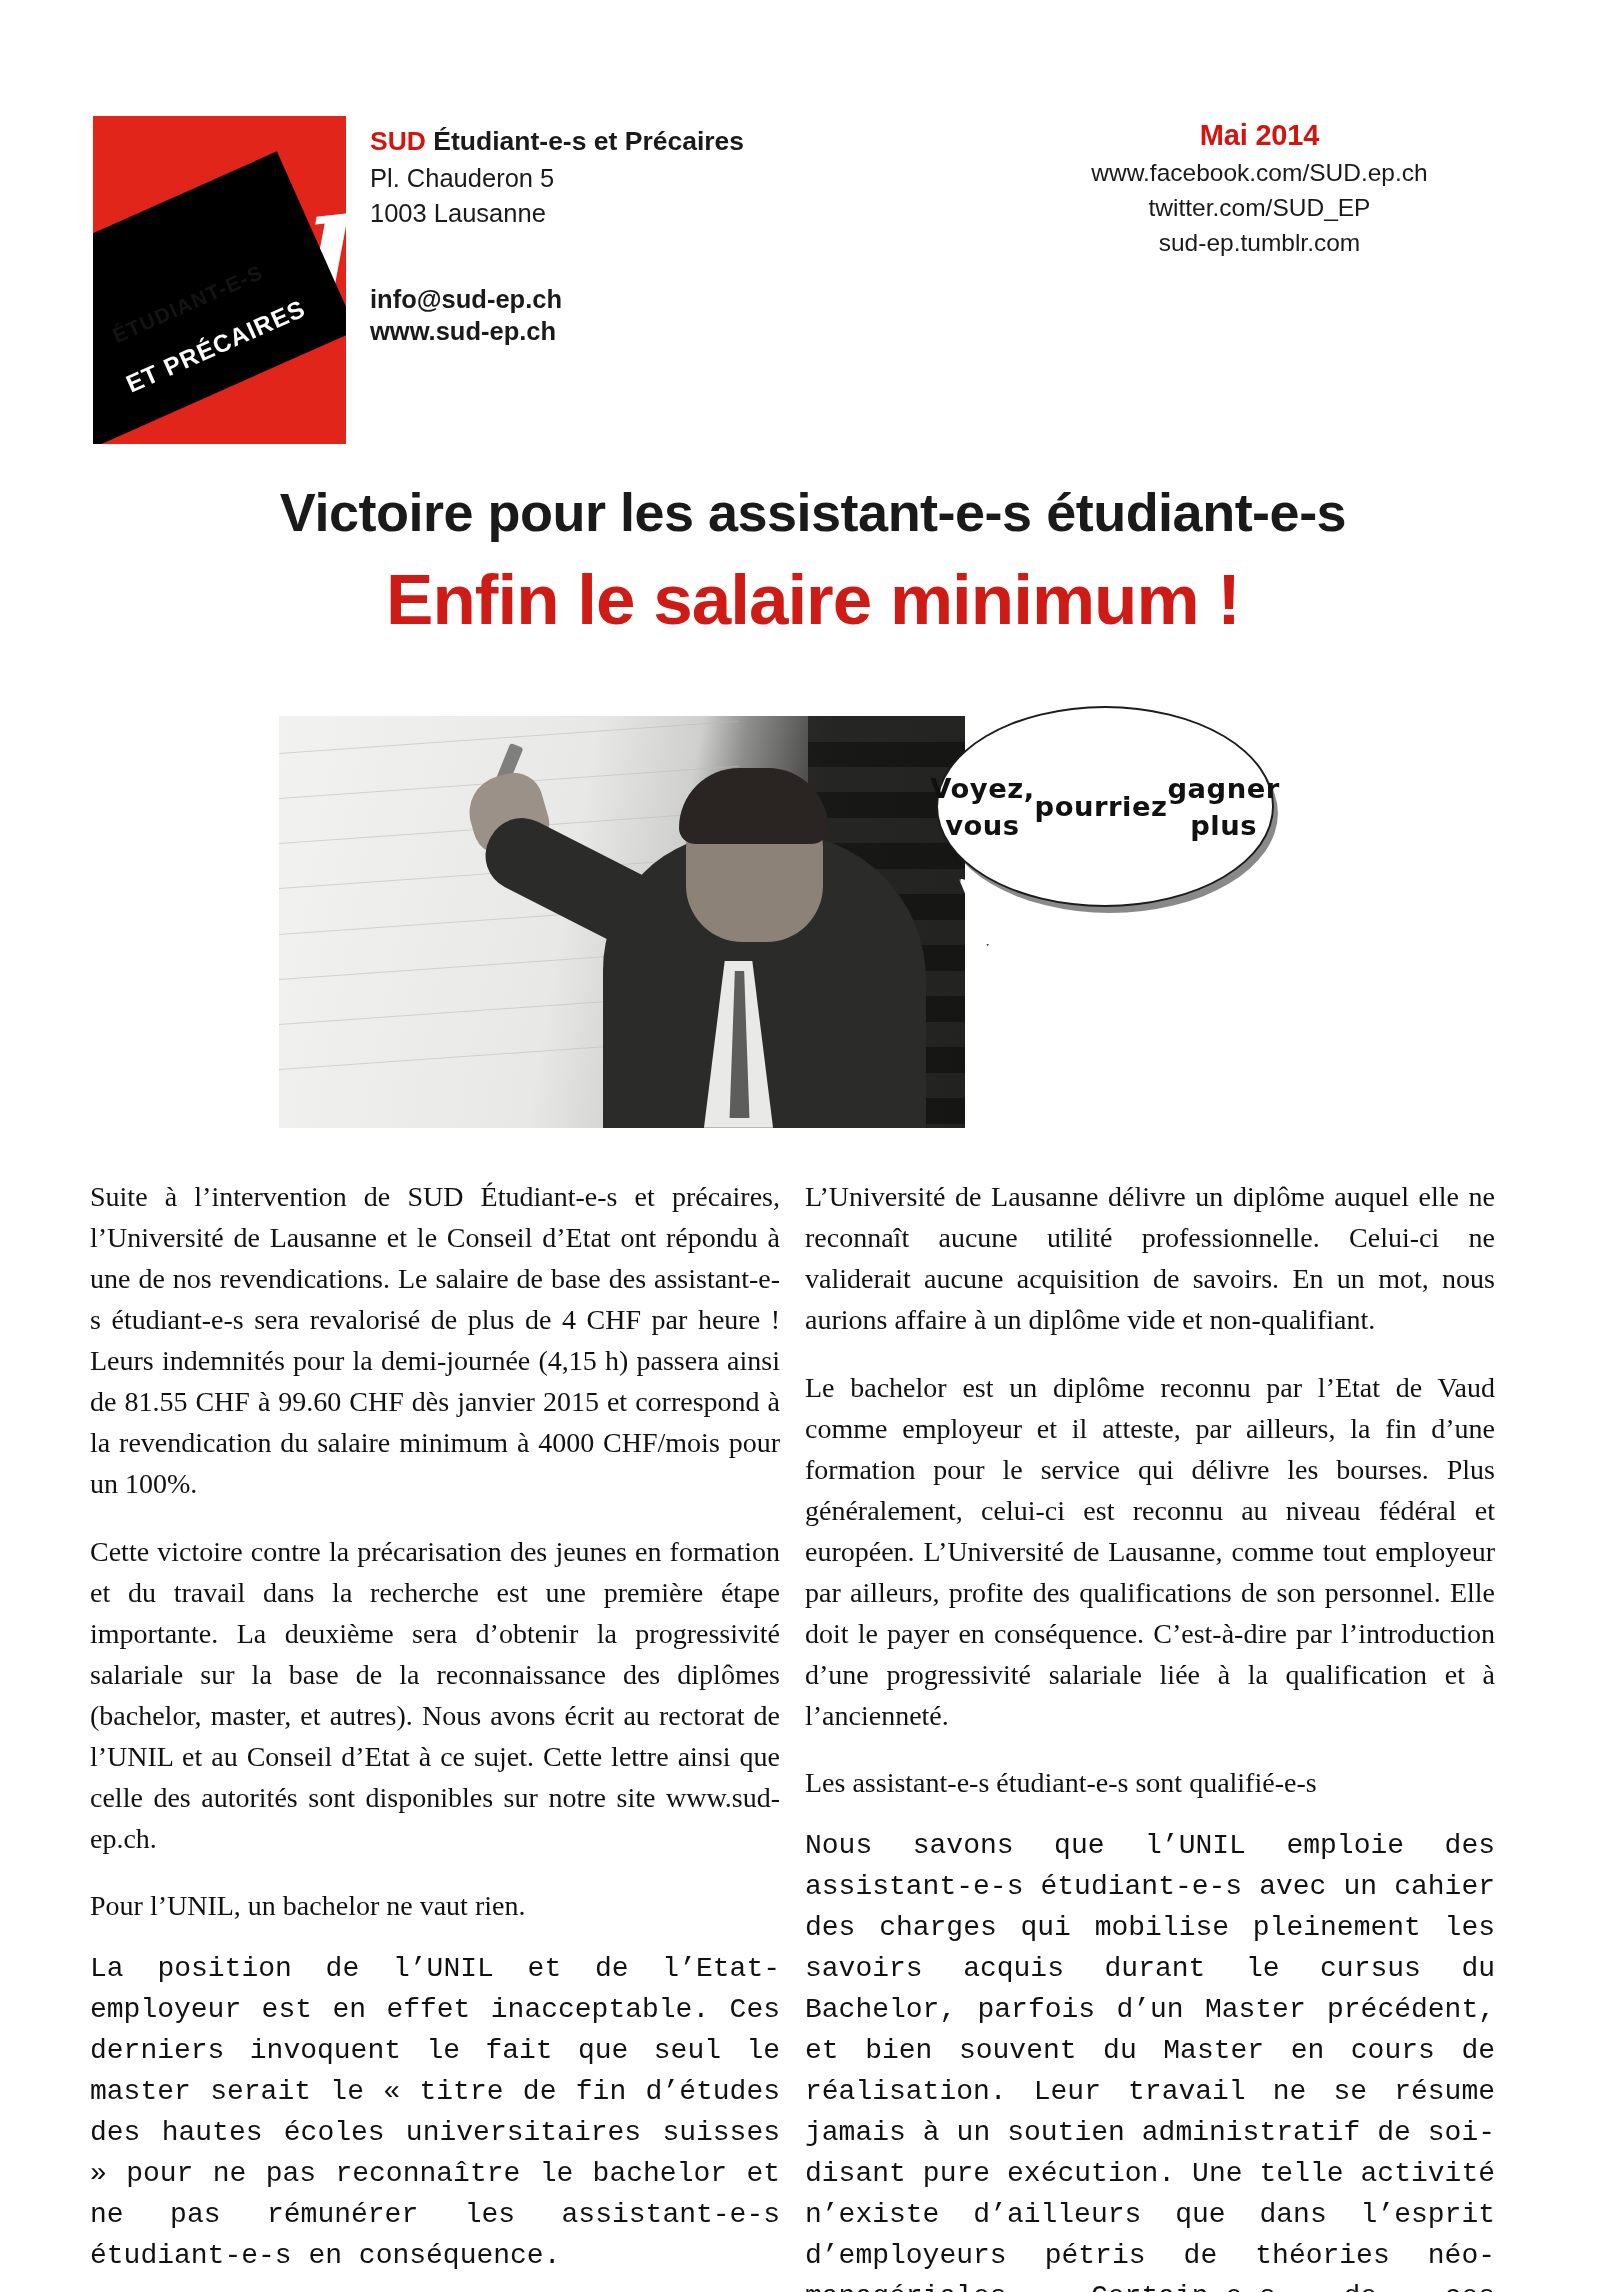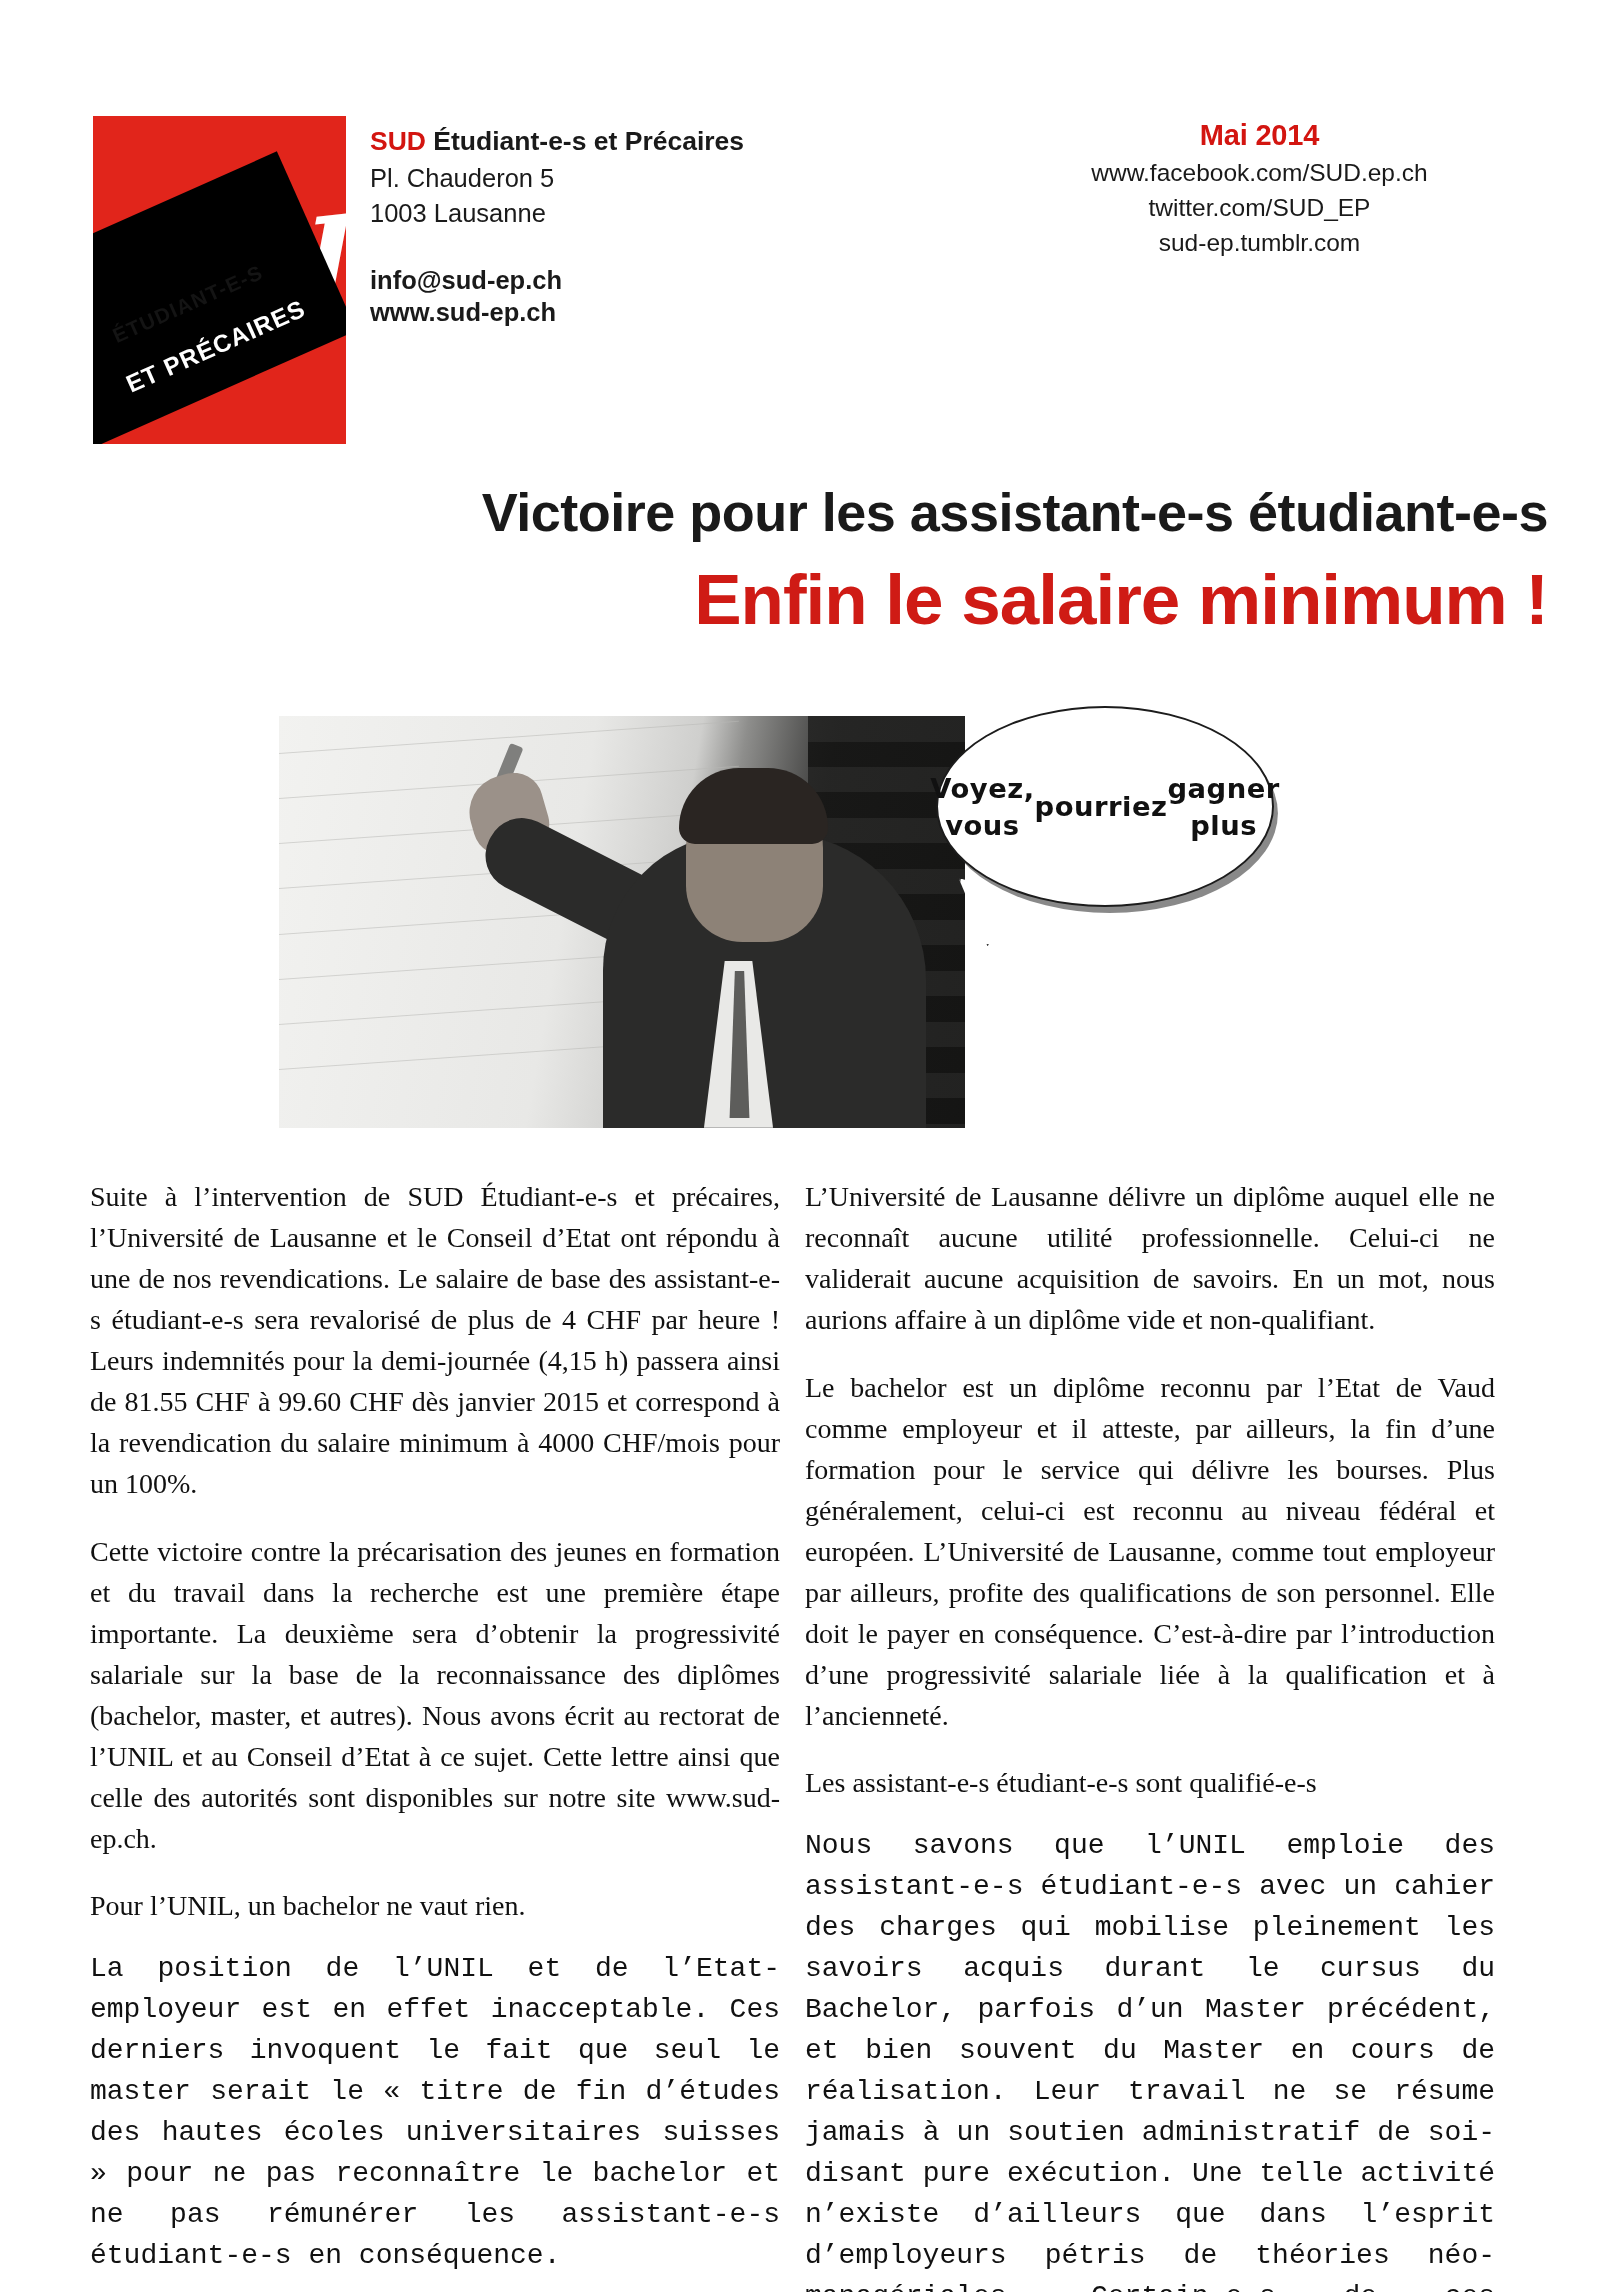--- a/index.html
+++ b/index.html
@@ -114,21 +114,21 @@
   .org-name .sud {
     color: #d31510;
     font-weight: 700;
   }
   .org-addr {
     font-size: 25.5px;
     font-weight: 400;
     line-height: 35px;
   }
   .org-web {
-    margin-top: 33px;
+    margin-top: 52px;
     font-size: 25.5px;
     font-weight: 700;
     line-height: 32px;
   }
 
   
   .hdr-right {
     position: absolute;
     right: 0;
     top: 0;
@@ -149,21 +149,21 @@
     font-weight: 400;
     line-height: 35px;
   }
 
   
   .titles {
     position: absolute;
     left: 78px;
     top: 480px;
     width: 1470px;
-    text-align: right;
+    text-align: center;
     font-family: "Liberation Sans", sans-serif;
   }
   .title-main {
     font-size: 54px;
     font-weight: 700;
     color: #1a1a1a;
     line-height: 65px;
     letter-spacing: -0.5px;
     white-space: nowrap;
   }

